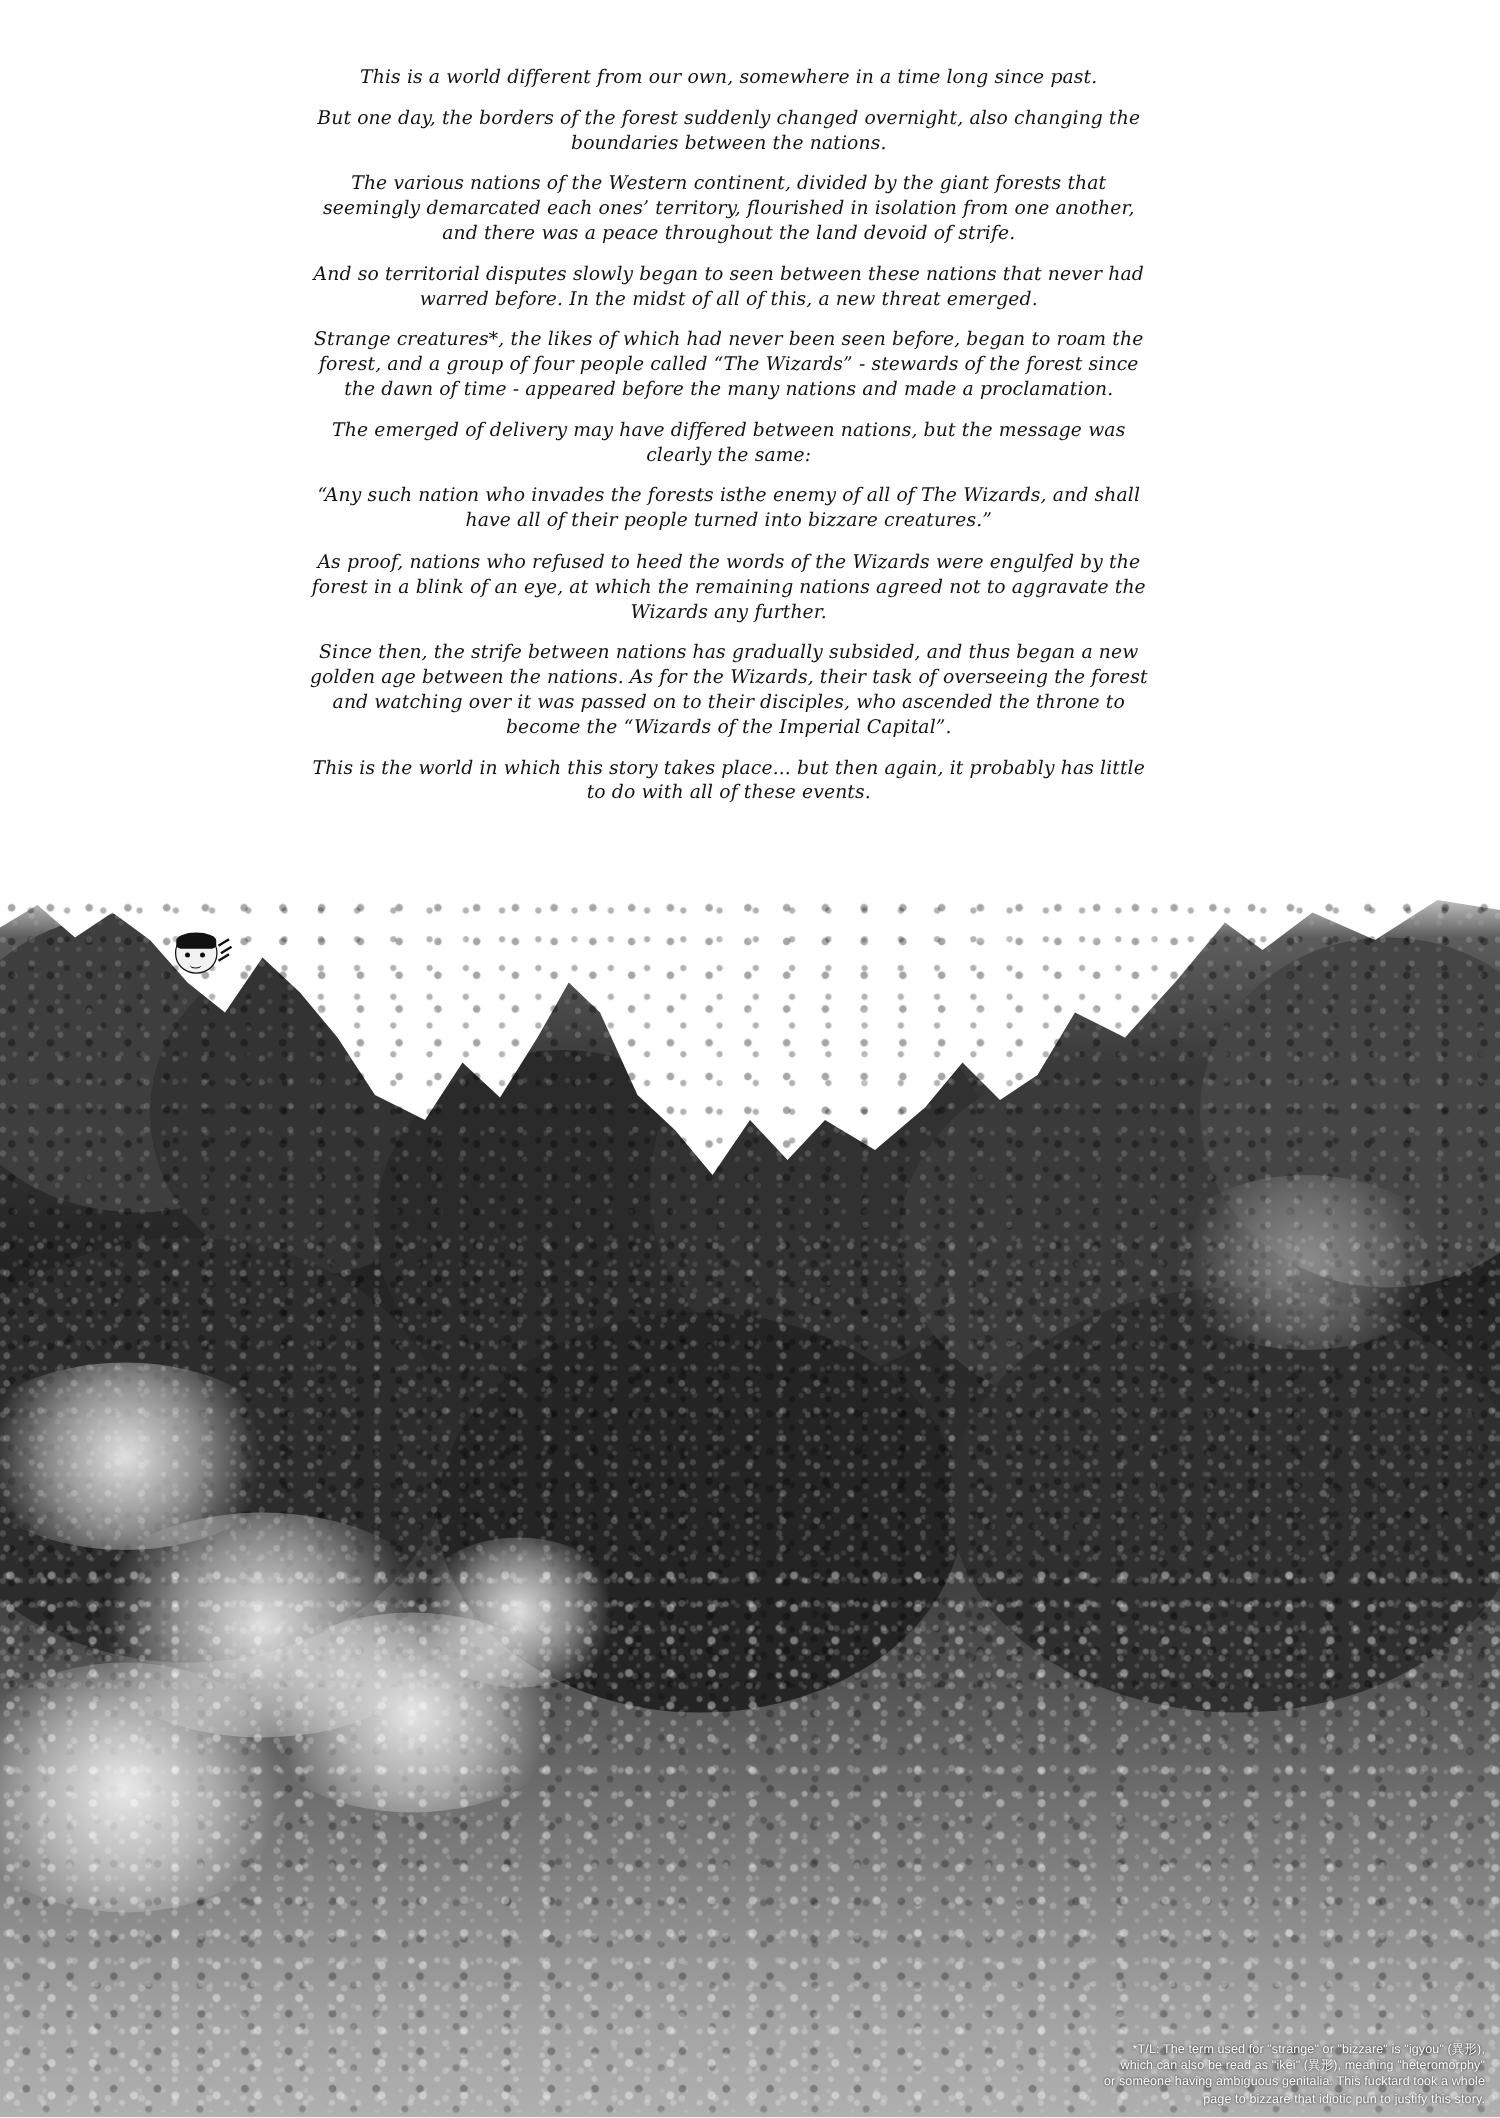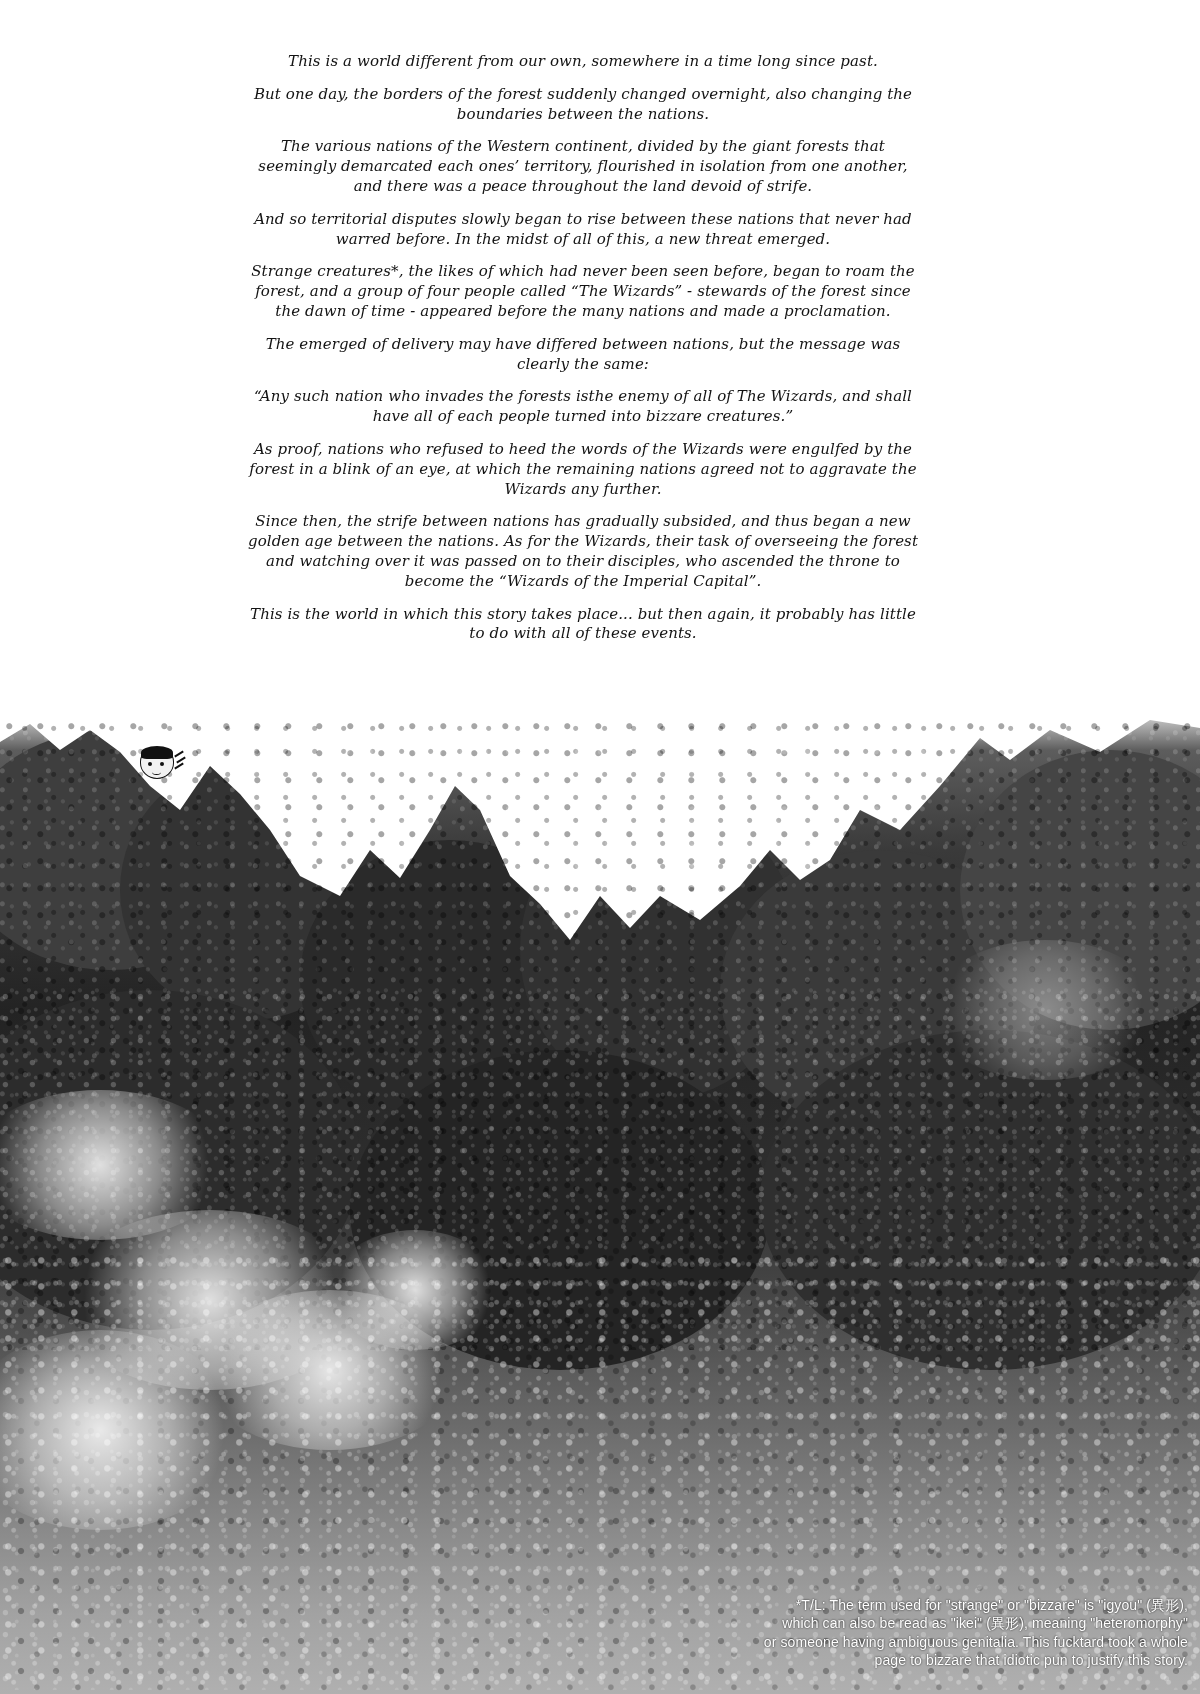--- a/index.html
+++ b/index.html
@@ -169,45 +169,45 @@
     transform: rotate(-32deg);
   }
   #face .lines i:nth-child(1) { top: 2px; left: 0; }
   #face .lines i:nth-child(2) { top: 8px; left: 2px; }
   #face .lines i:nth-child(3) { top: 14px; left: 0; }
 
   
   #tl-note {
     position: absolute;
     right: 12px;
-    bottom: 24px;
+    bottom: 8px;
     width: 465px;
     text-align: right;
     color: #ffffff;
     font-family: "Liberation Sans", sans-serif;
-    font-size: 14px;
+    font-size: 10px;
     line-height: 1.33;
     letter-spacing: 0.1px;
     text-shadow: 0 0 2px rgba(0,0,0,0.9);
   }
   #tl-note div { white-space: nowrap; }
 </style>
 </head>
 <body>
 
 <div id="page">
 
   <div id="prologue">
     <p>This is a world different from our own, somewhere in a time long since past.</p>
     <p>But one day, the borders of the forest suddenly changed overnight, also changing the boundaries between the nations.</p>
     <p>The various nations of the Western continent, divided by the giant forests that seemingly demarcated each ones’ territory, flourished in isolation from one another, and there was a peace throughout the land devoid of strife.</p>
-    <p>And so territorial disputes slowly began to rise between these nations that never had warred before. In the midst of all of this, a new threat emerged.</p>
+    <p>And so territorial disputes slowly began to seen between these nations that never had warred before. In the midst of all of this, a new threat emerged.</p>
     <p>Strange creatures*, the likes of which had never been seen before, began to roam the forest, and a group of four people called “The Wizards” - stewards of the forest since the dawn of time - appeared before the many nations and made a proclamation.</p>
     <p>The emerged of delivery may have differed between nations, but the message was clearly the same:</p>
-    <p>“Any such nation who invades the forests isthe enemy of all of The Wizards, and shall have all of each people turned into bizzare creatures.”</p>
+    <p>“Any such nation who invades the forests isthe enemy of all of The Wizards, and shall have all of their people turned into bizzare creatures.”</p>
     <p>As proof, nations who refused to heed the words of the Wizards were engulfed by the forest in a blink of an eye, at which the remaining nations agreed not to aggravate the Wizards any further.</p>
     <p>Since then, the strife between nations has gradually subsided, and thus began a new golden age between the nations. As for the Wizards, their task of overseeing the forest and watching over it was passed on to their disciples, who ascended the throne to become the “Wizards of the Imperial Capital”.</p>
     <p>This is the world in which this story takes place... but then again, it probably has little to do with all of these events.</p>
   </div>
 
   <div id="art">
 
     <div class="blob" style="left:-40px; top:40px; width:300px; height:240px; background:#3e3e3e;"></div>
     <div class="blob" style="left:120px; top:70px; width:260px; height:260px; background:#333333;"></div>
     <div class="blob" style="left:300px; top:150px; width:300px; height:280px; background:#2a2a2a;"></div>

